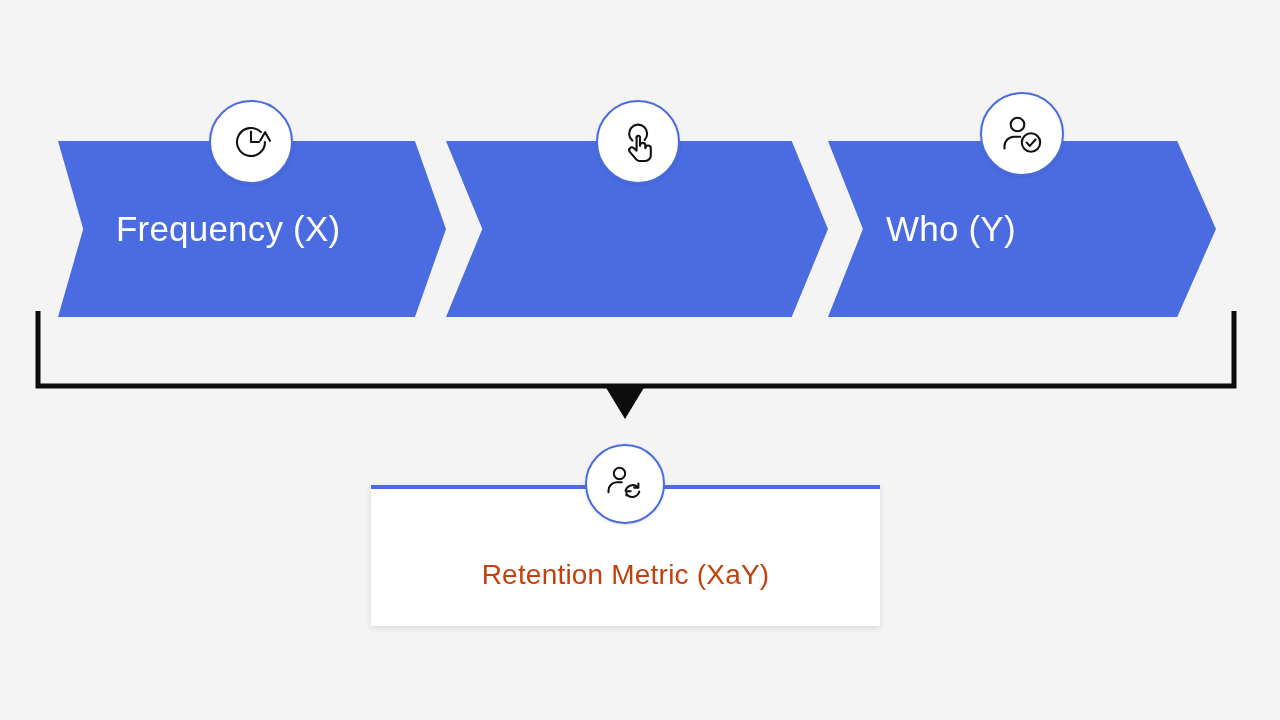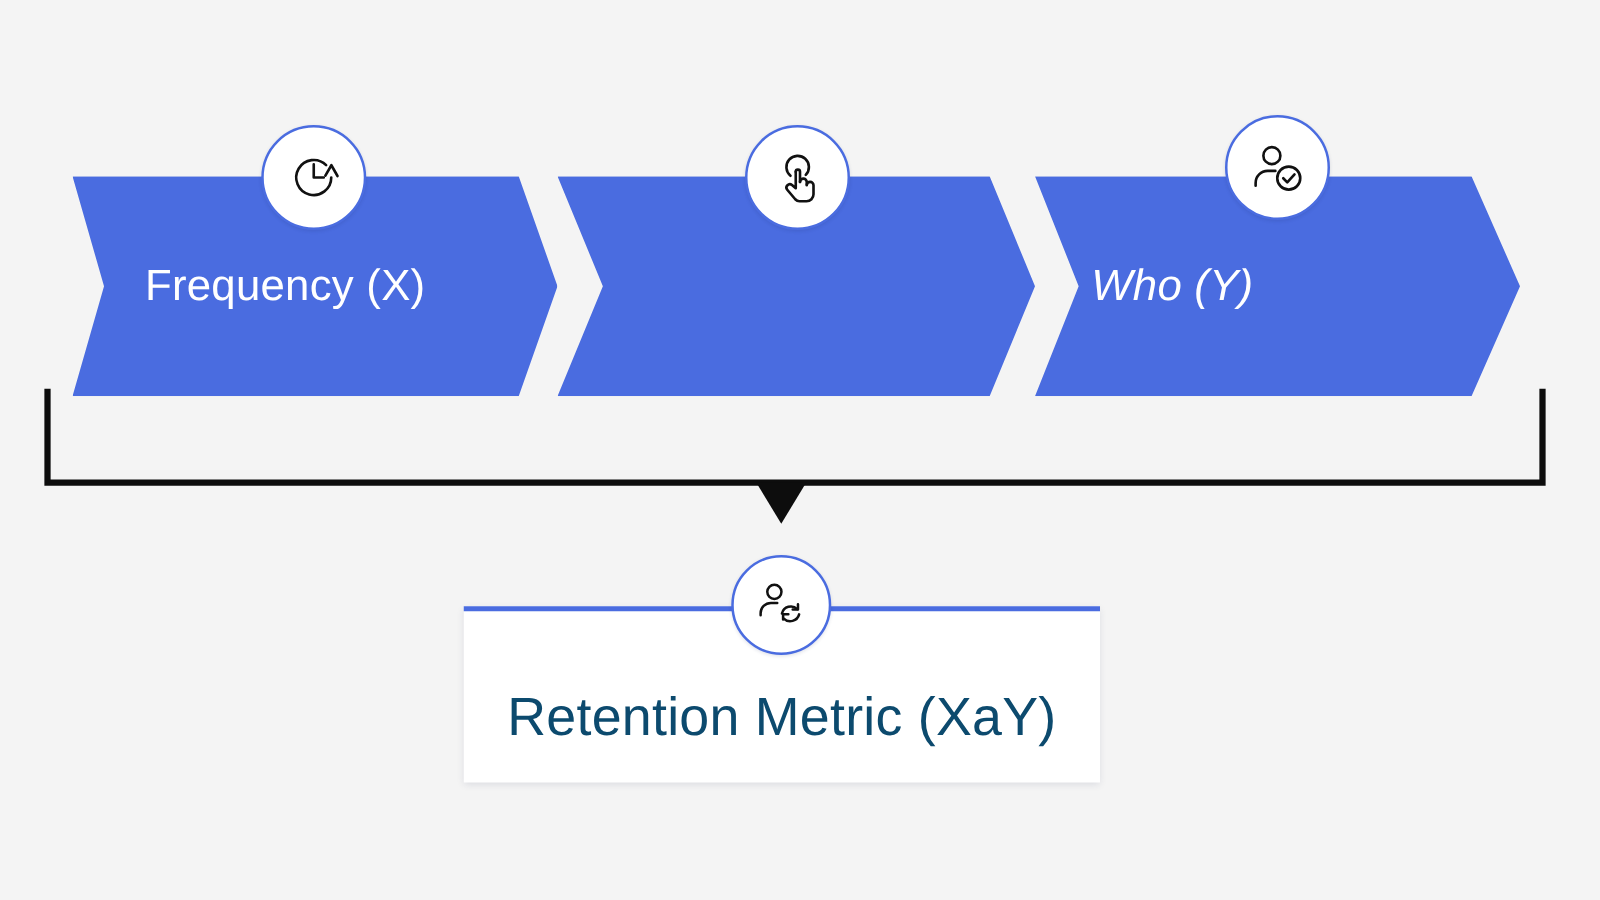--- a/index.html
+++ b/index.html
@@ -98,22 +98,22 @@
     height: 141px;
     background: #ffffff;
     border-top: 4px solid #4a6ce0;
     box-sizing: border-box;
     box-shadow: 0 2px 6px rgba(40,50,90,0.13);
     display: flex;
     align-items: center;
     justify-content: center;
   }
   .result-label {
-    color: #0c4a6e;
-    font-size: 43px;
+    color: #c2410c;
+    font-size: 28px;
     font-weight: 400;
     letter-spacing: 0.2px;
     margin-top: 34px;
     white-space: nowrap;
   }
   .result-badge {
     position: absolute;
     left: 585px;
     top: 444px;
     width: 80px;
@@ -131,21 +131,21 @@
       <div class="shape"></div>
       <div class="chev-label" style="left:58px;">Frequency (X)</div>
     </div>
 
     <div class="chev chev-2" style="left:446px; width:382px;">
       <div class="shape"></div>
     </div>
 
     <div class="chev chev-3" style="left:828px; width:388px;">
       <div class="shape"></div>
-      <div class="chev-label" style="left:45px;font-style:italic;">Who (Y)</div>
+      <div class="chev-label" style="left:58px;">Who (Y)</div>
     </div>
 
     <div class="badge" style="left:209px; top:100px;">
       <svg width="48" height="48" viewBox="0 0 48 48" fill="none" stroke="#111111" stroke-width="2.1" stroke-linecap="round" stroke-linejoin="round">
         <path d="M38 24a14 14 0 1 1-4.1-9.9"></path>
         <path d="M24 13.5V24h8"></path>
         <path d="M33.3 22.5 38.1 14.2 43 22.8"></path>
       </svg>
     </div>
 

